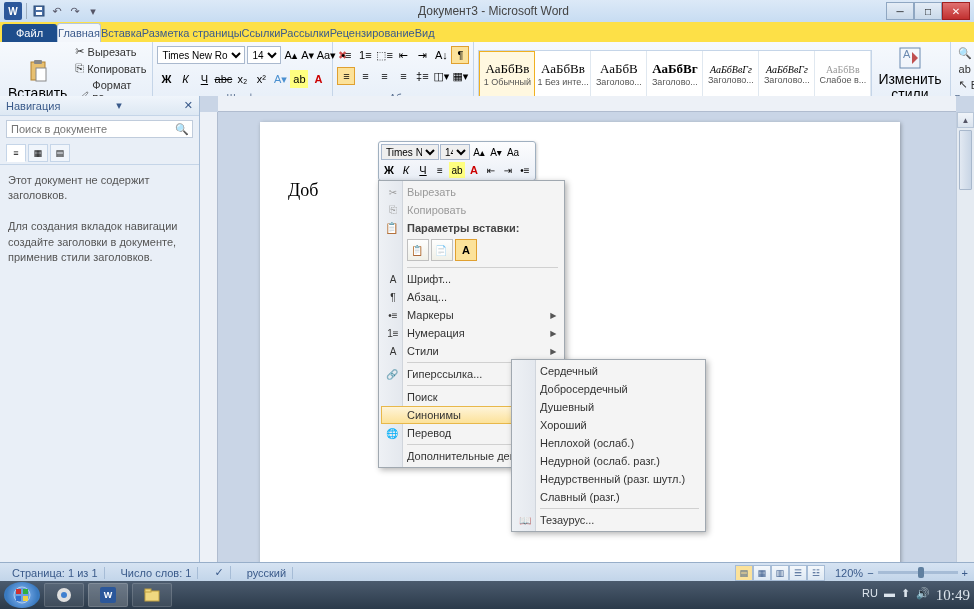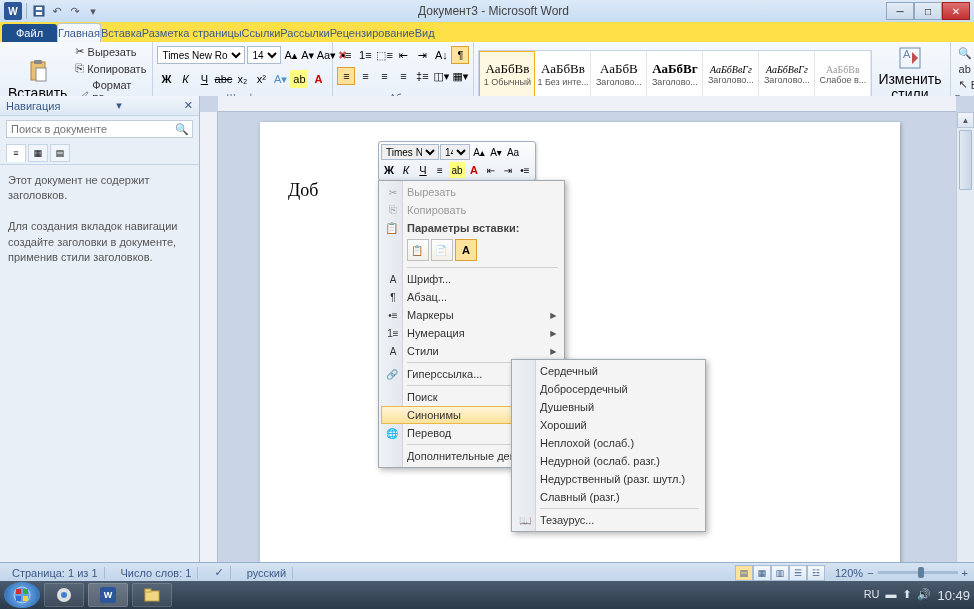--- a/index.html
+++ b/index.html
@@ -101,21 +101,21 @@
 .zoom-slider { width: 80px; height: 3px; background: #a6bcd6; position: relative; }
 .zoom-thumb { position: absolute; left: 50%; top: -4px; width: 6px; height: 11px; background: #6080a0; border-radius: 2px; }
 
 
 .taskbar { position: absolute; bottom: 0; left: 0; right: 0; height: 28px; background: linear-gradient(#4b5b6e, #2b3a4a); display: flex; align-items: center; padding: 0 4px; gap: 4px; }
 .start { width: 36px; height: 26px; background: radial-gradient(circle, #6aa0e0 30%, #3a7ac0 70%); border-radius: 50%; display: flex; align-items: center; justify-content: center; cursor: pointer; }
 .start svg { width: 18px; height: 18px; }
 .task-btn { width: 40px; height: 24px; background: rgba(255,255,255,0.08); border: 1px solid rgba(255,255,255,0.15); display: flex; align-items: center; justify-content: center; cursor: pointer; border-radius: 2px; }
 .task-btn.active { background: rgba(255,255,255,0.2); }
 .tray { margin-left: auto; display: flex; align-items: flex-start; gap: 6px; color: #dce4ec; font-size: 10px; }
-.tray .clock { font-size: 13px; }
+.tray .clock { font-size: 15px; font-family: Liberation Serif, serif; }
 
 .scrollbar-v { position: absolute; right: 0; top: 16px; bottom: 0; width: 18px; background: #e5ebf2; border-left: 1px solid #c0ccdc; }
 .sb-btn { height: 16px; background: linear-gradient(#f0f4f9, #dae3ee); border: 1px solid #b8c6d8; display: flex; align-items: center; justify-content: center; font-size: 8px; color: #556; }
 .sb-thumb { position: absolute; top: 18px; left: 2px; right: 2px; height: 60px; background: linear-gradient(to right, #e2e9f2, #c8d5e5); border: 1px solid #a8b8cc; border-radius: 1px; }
 
 
 svg { display: block; }
 </style>
 </head>
 <body>

